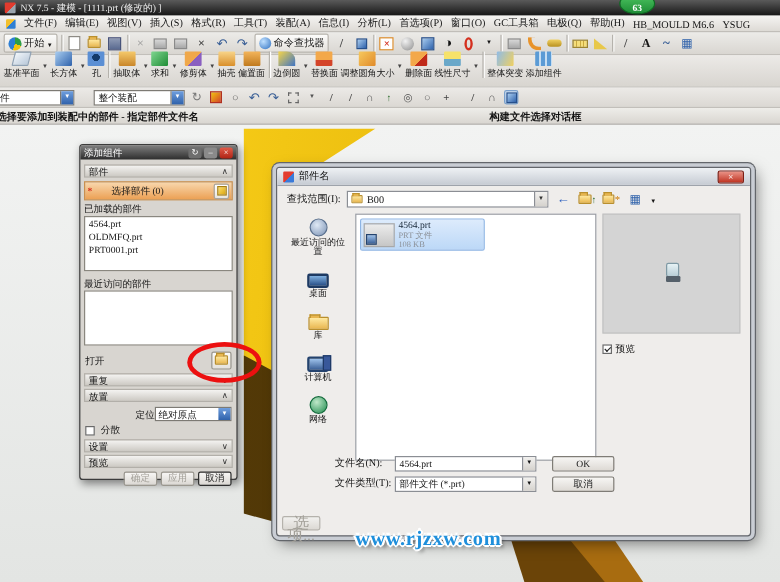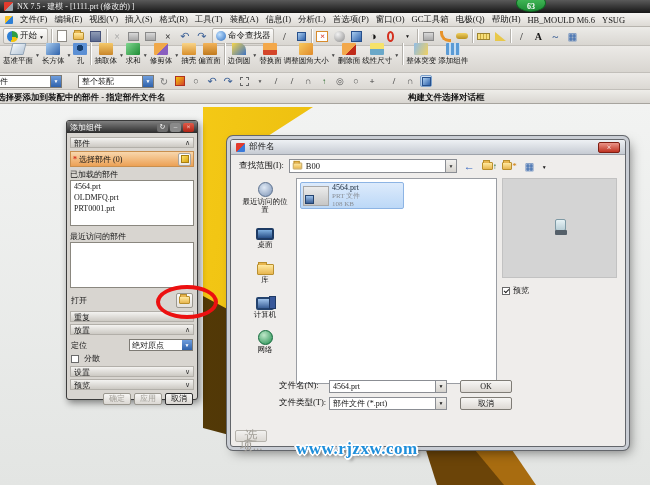--- a/index.html
+++ b/index.html
@@ -74,35 +74,35 @@
   .adlg{position:absolute;left:66px;top:120px;width:132px;height:280px;z-index:10;display:flex;flex-direction:column;
     background:#d8d5d0;border:1px solid #3c3c3c;border-radius:3px;box-shadow:2px 3px 7px rgba(0,0,0,.45)}
   .adlg-title{height:12px;flex:0 0 auto;display:flex;align-items:center;gap:2px;padding:0 3px;
     background:linear-gradient(#808080,#2d2d2d);border-radius:2px 2px 0 0;color:#fff;font-size:8px}
   .adlg-title .t{flex:1;white-space:nowrap;overflow:hidden}
   .tbtn{width:11px;height:9px;border-radius:2px;font-size:7px;line-height:8px;text-align:center;color:#fff;flex:0 0 auto}
   .tb-reset{background:#6e6e6e}.tb-min{background:#8a8a8a}.tb-close{background:linear-gradient(#e05a48,#b02415)}
   .adlg-body{flex:1;display:flex;flex-direction:column;padding:2px 3px;font-size:8px}
   .secbar{height:11px;flex:0 0 auto;display:flex;justify-content:space-between;padding:0 3px;
     background:linear-gradient(#f4f3f1,#ccc9c3);border:1px solid #b2afa9;margin-top:2px}
-  .orange{height:16px;flex:0 0 auto;display:flex;align-items:center;gap:2px;padding:0 2px;margin-top:3px;
+  .orange{height:16px;flex:0 0 auto;display:flex;align-items:center;gap:16px;padding:0 2px;margin-top:3px;
     background:linear-gradient(#f8d7ad,#eca155);border:1px solid #c98f4e}
   .orange .lbl{flex:1}
   .cubebtn{width:13px;height:13px;background:linear-gradient(#fff,#e8e5e0);border:1px solid #a8a5a0;border-radius:2px;
     display:flex;align-items:center;justify-content:center}
   .goldcube{width:8px;height:8px;background:linear-gradient(135deg,#ffe169,#d9a410);border:1px solid #a87f10}
   .flabel{height:11px;line-height:11px;flex:0 0 auto;margin-top:2px}
   .listbox{height:46px;flex:0 0 auto;background:#fff;border:1px solid #8a877f;overflow:hidden}
   .listbox .li{height:11px;line-height:11px;padding-left:3px;white-space:nowrap}
   .openrow{height:18px;flex:0 0 auto;display:flex;align-items:center;justify-content:space-between;padding:0 1px;margin-top:3px}
   .fbtn{width:17px;height:15px;background:linear-gradient(#fbfaf8,#e4e1dc);border:1px solid #9a978f;border-radius:2px;
     display:flex;align-items:center;justify-content:center}
   .folder{width:11px;height:8px;position:relative;background:linear-gradient(#ffe9a0,#e8b64f);border:1px solid #b98f2e;border-radius:1px}
   .folder::before{content:"";position:absolute;top:-3px;left:0;width:5px;height:2px;background:#e8b64f;border:1px solid #b98f2e;border-bottom:none}
-  .posrow{height:14px;flex:0 0 auto;display:flex;align-items:center;justify-content:space-between;margin-top:3px;padding:0 1px}
+  .posrow{height:14px;flex:0 0 auto;display:flex;align-items:center;justify-content:flex-end;margin-top:3px;padding:0 1px}
   .sel{width:64px;height:12px;background:#fff;border:1px solid #7d7a74;display:flex;align-items:center}
   .sel .val{flex:1;padding:0 2px;white-space:nowrap;overflow:hidden}
   .sel .car{width:10px;height:100%;background:linear-gradient(#6f9ede,#2f62ab);color:#fff;display:flex;align-items:center;justify-content:center}
   .chkrow{height:11px;flex:0 0 auto;display:flex;align-items:center;gap:5px;padding:0 1px;margin-top:1px}
   .chk{width:8px;height:8px;background:#fff;border:1px solid #6a6a6a}
   .adlg-foot{flex:1;display:flex;align-items:flex-end;justify-content:flex-end;gap:3px;padding:3px 1px}
   .btn{height:12px;padding:0 5px;font-size:8px;line-height:10px;background:linear-gradient(#f7f6f4,#dbd8d3);
     border:1px solid #9a978f;border-radius:2px;white-space:nowrap}
   .btn.dis{color:#a3a099}
   .btn.def{border-color:#2f2f2f}

